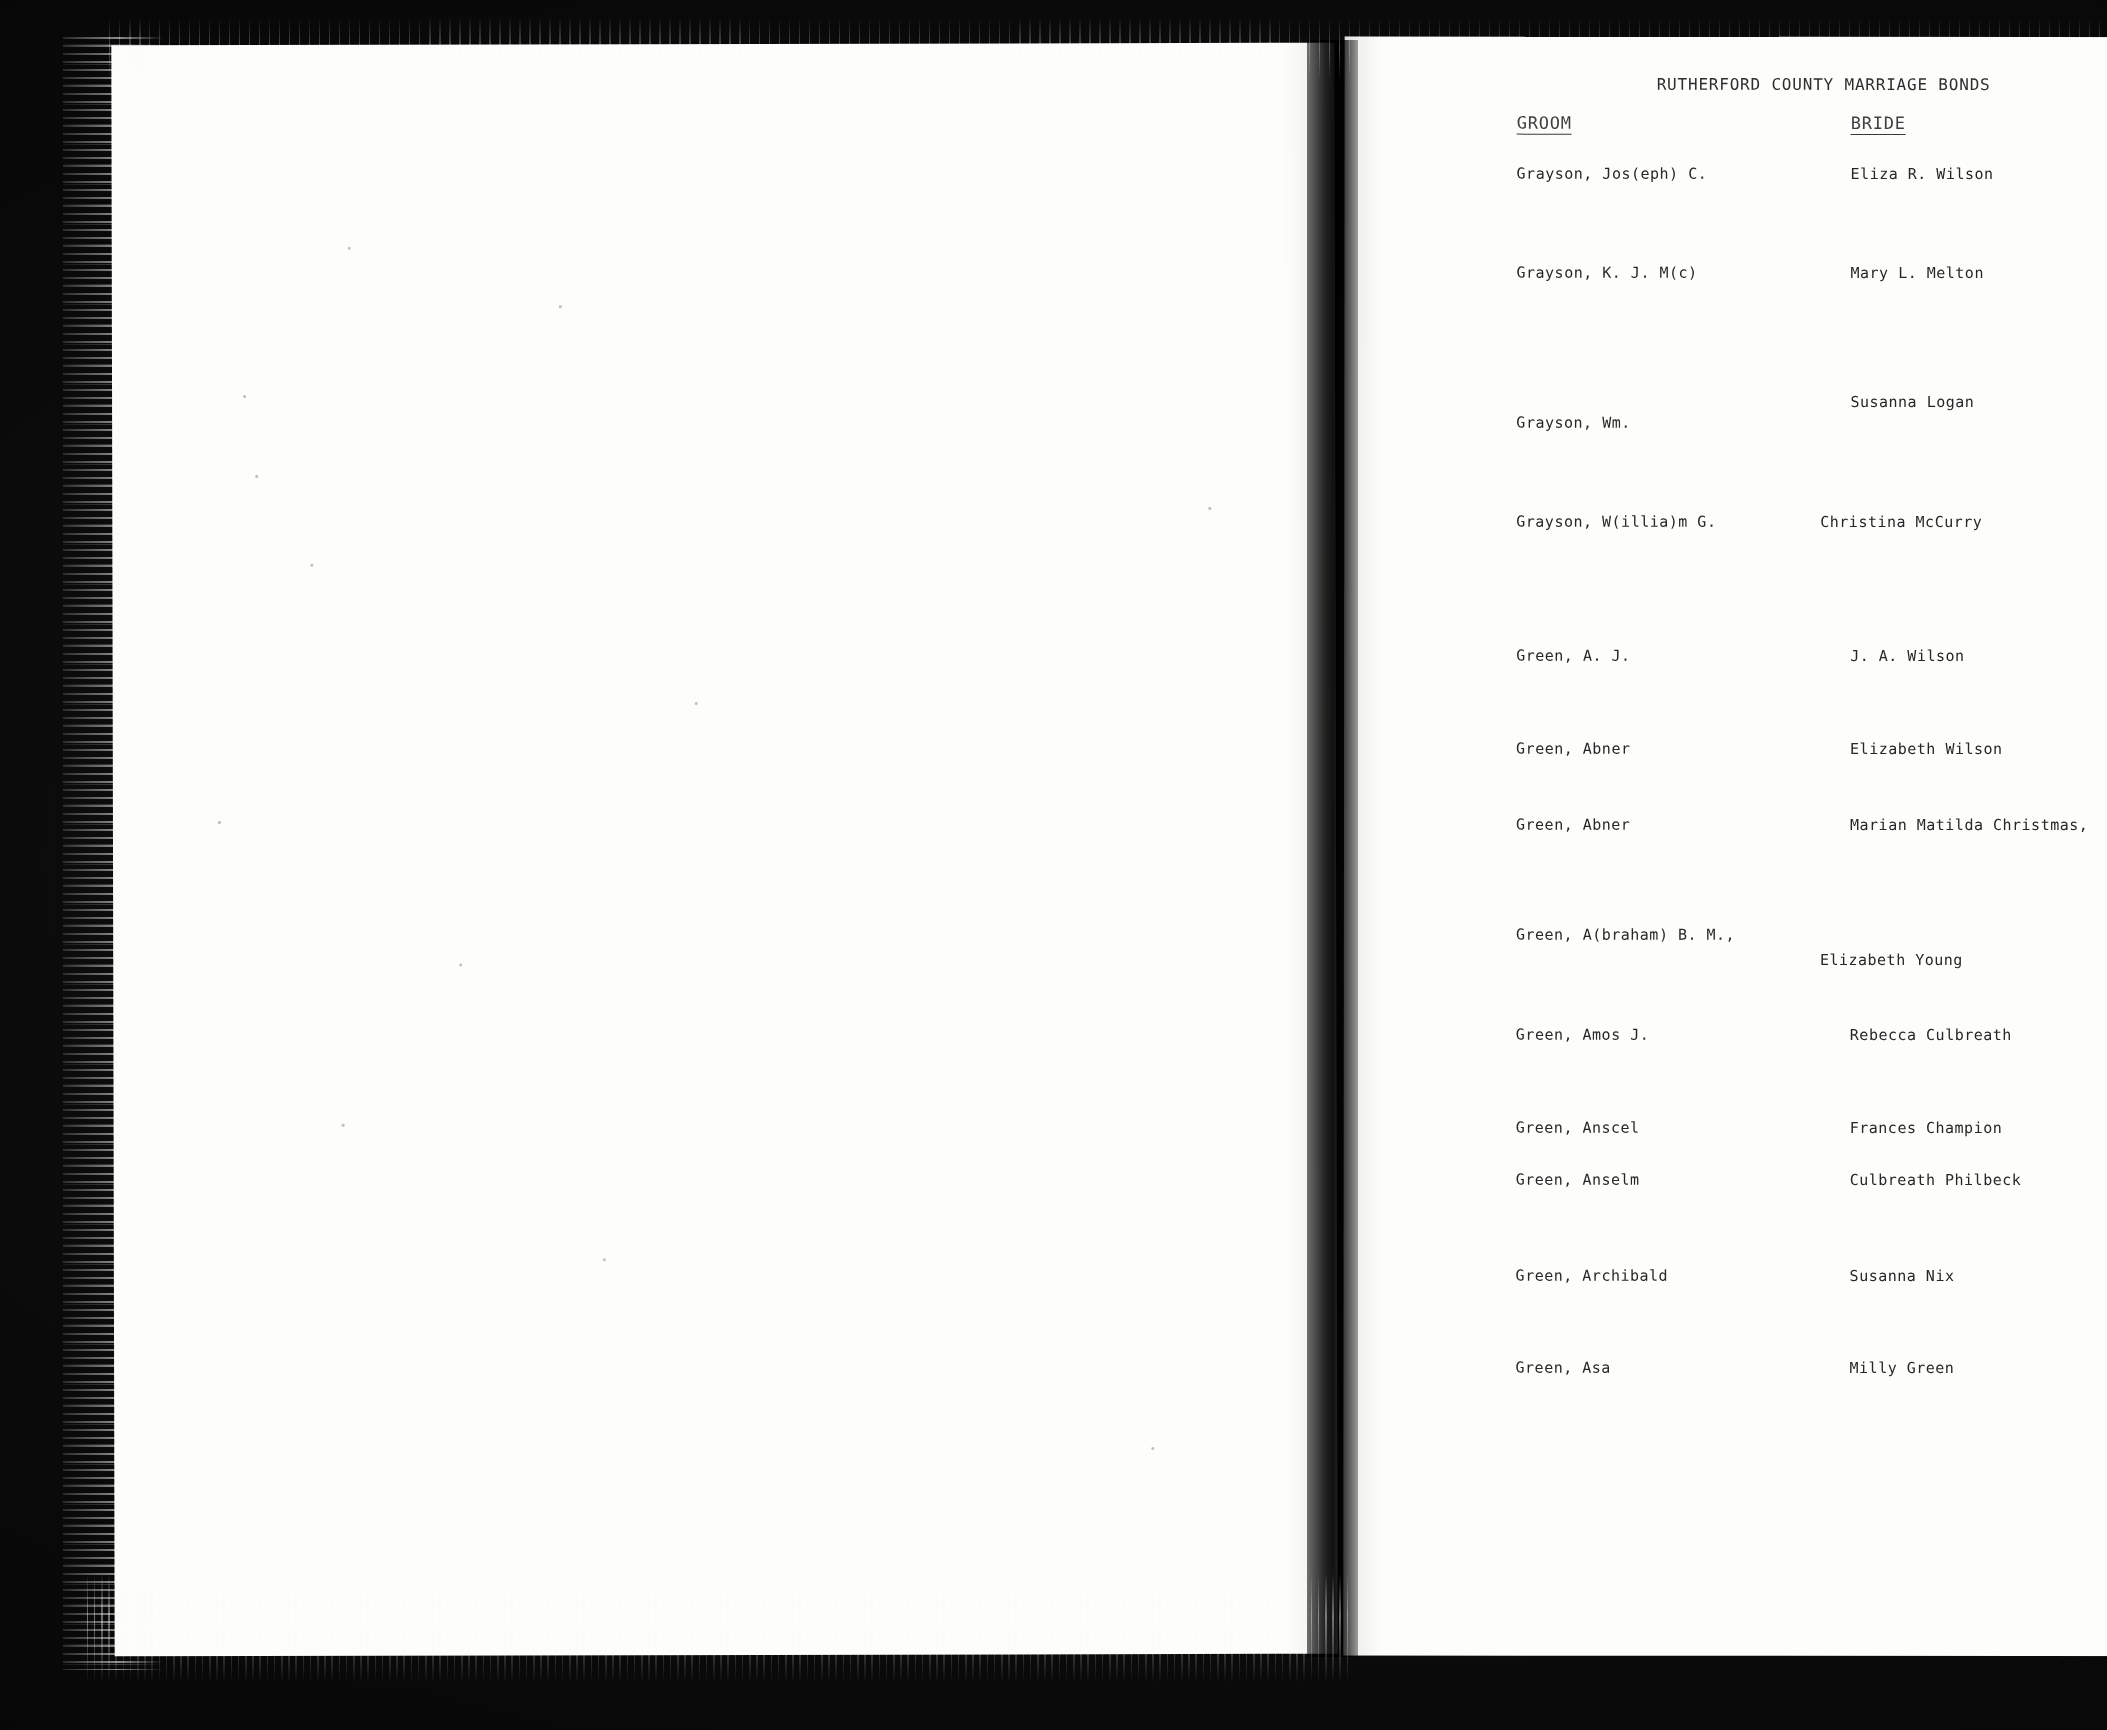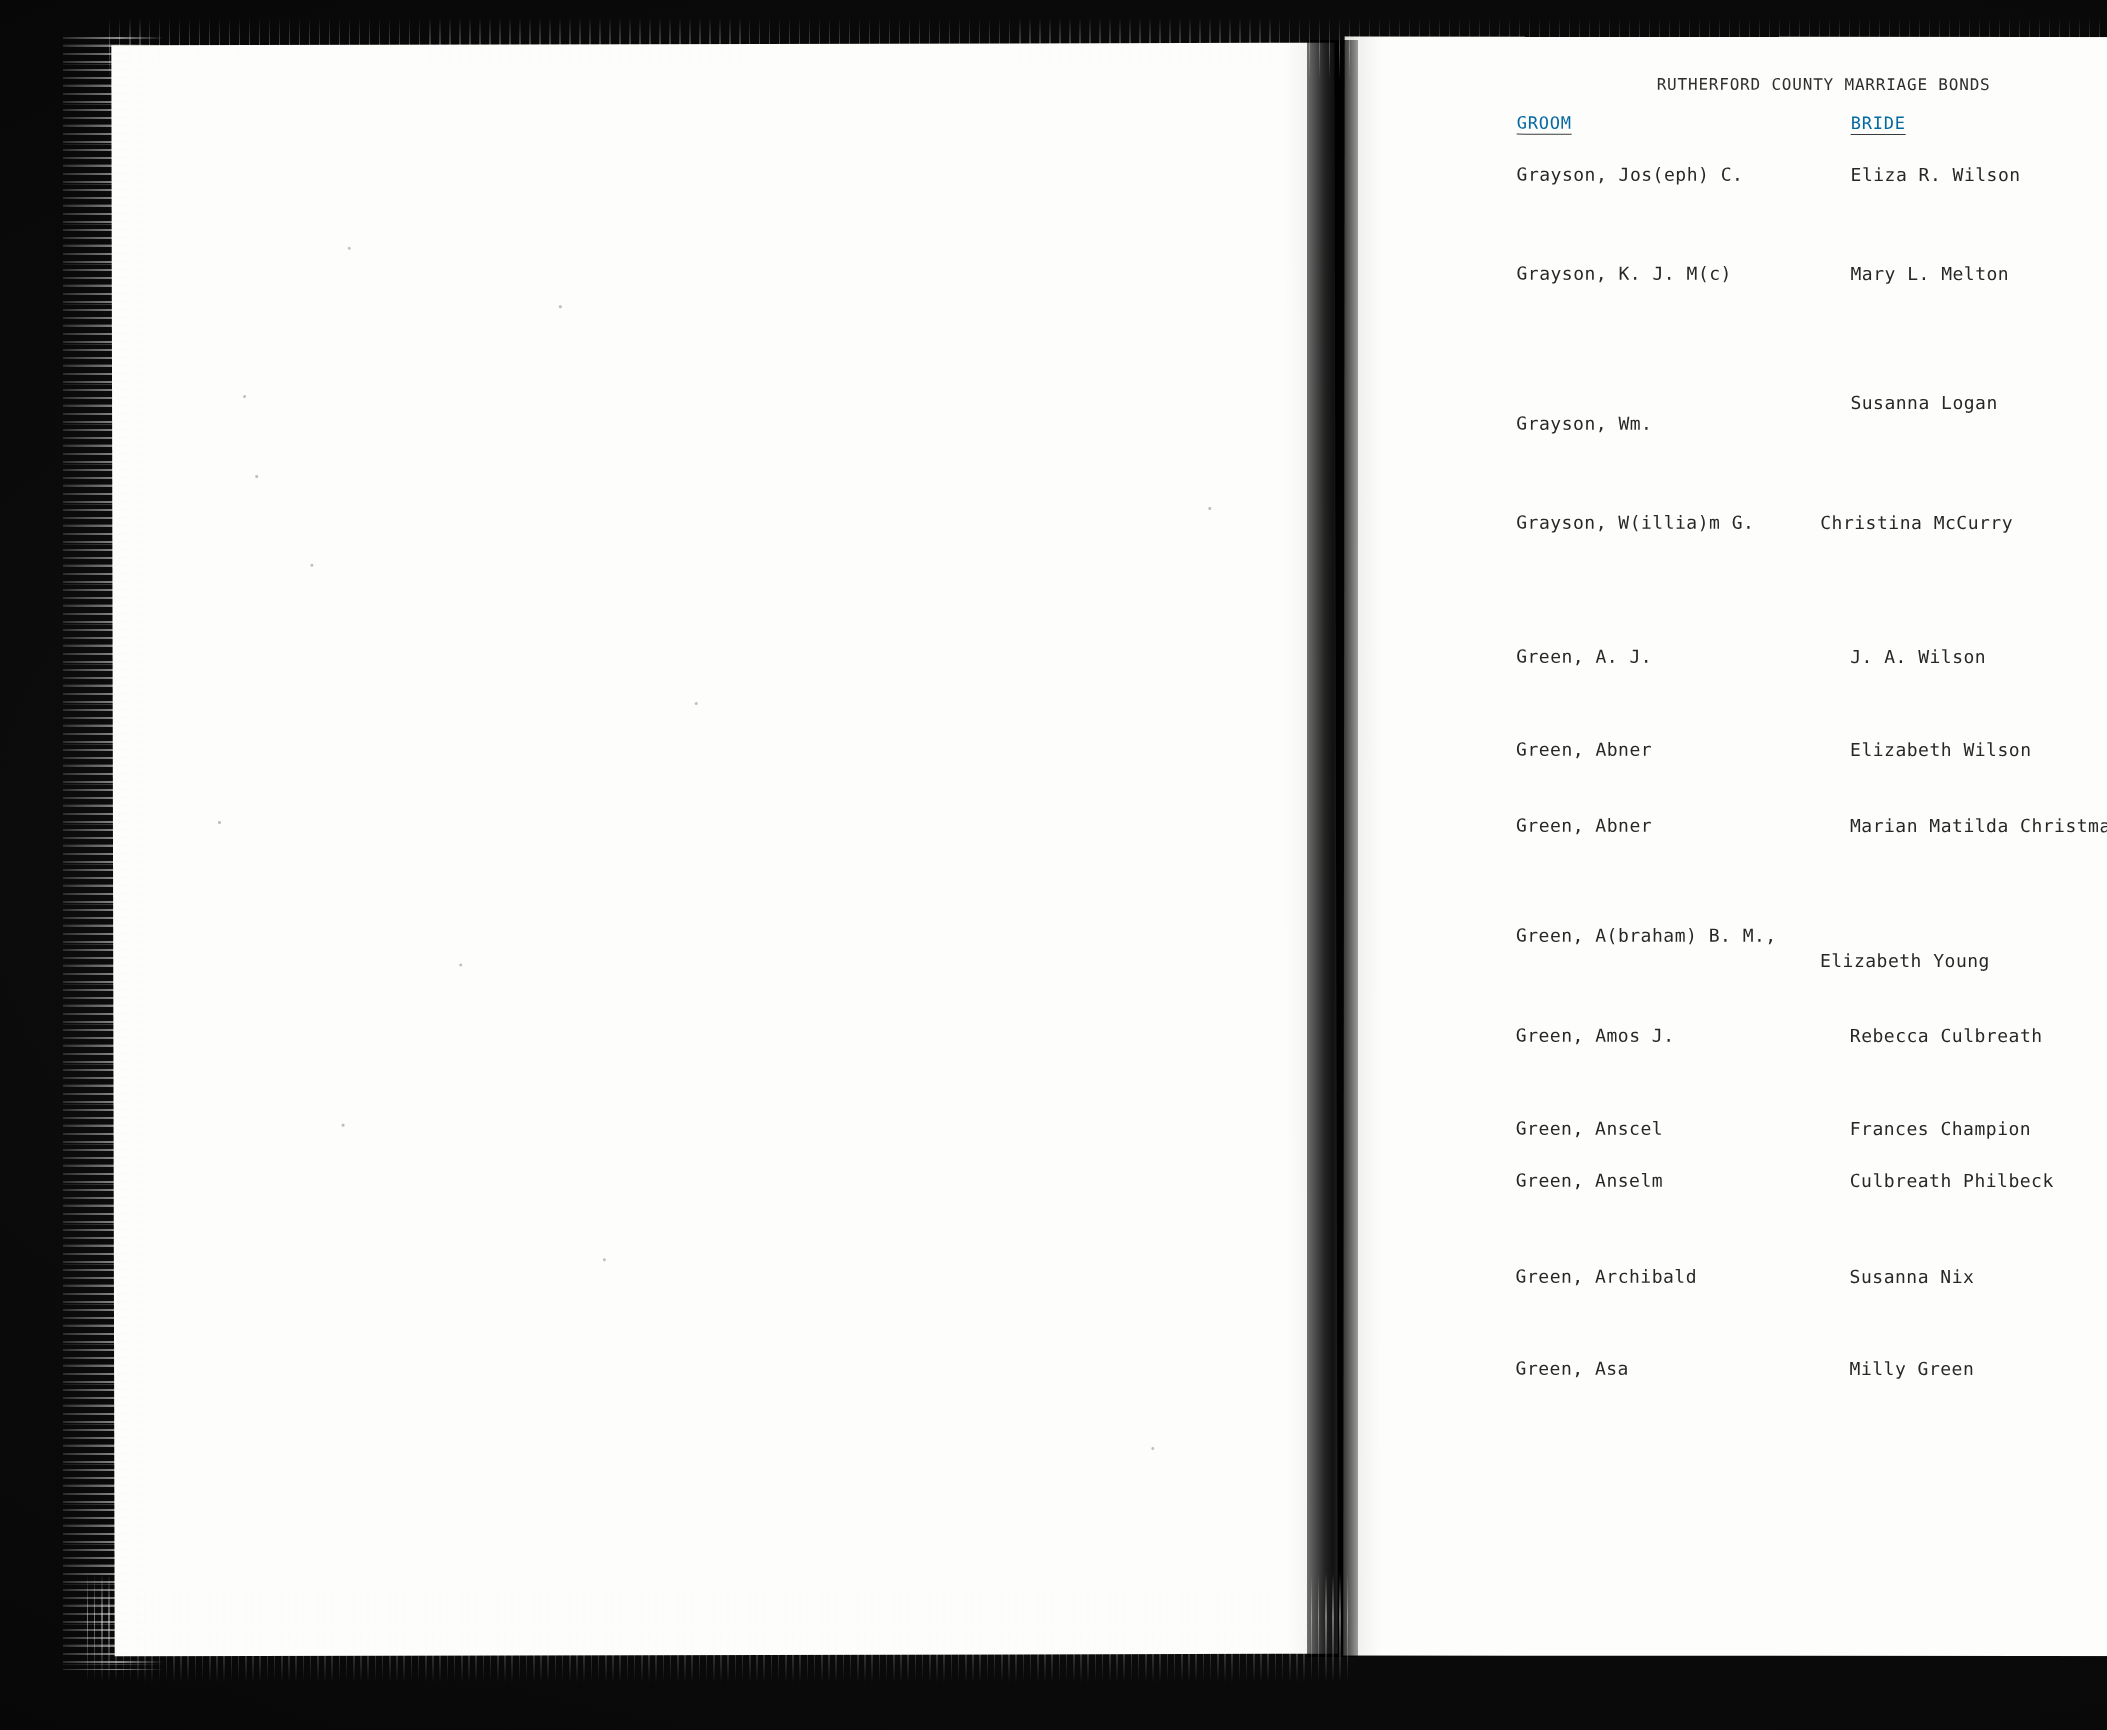--- a/index.html
+++ b/index.html
@@ -158,29 +158,29 @@
     letter-spacing: 0.8px;
     color: #2e2e2e;
     text-align: right;
   }
   .col-head {
     top: 78px;
     font-size: 17px;
     letter-spacing: 0.8px;
     border-bottom: 1.3px solid #3a3a3a;
     padding-bottom: 2.1px;
-    color: #0369a1;
+    color: #404040;
   }
   #head-groom  { left: 172px; }
   #head-bride  { left: 506px; }
 
   .row { position: absolute; left: 0; width: 100%; }
   .cell {
     position: absolute;
-    font-size: 18px;
+    font-size: 15px;
     letter-spacing: 0.5px;
     line-height: 23.6px;
     color: #272727;
     white-space: pre;
     font-family: "DejaVu Sans Mono", monospace;
   }
   .c-groom { left: 172px; }
   .c-bride { left: 506px; }
   
   .speck {

